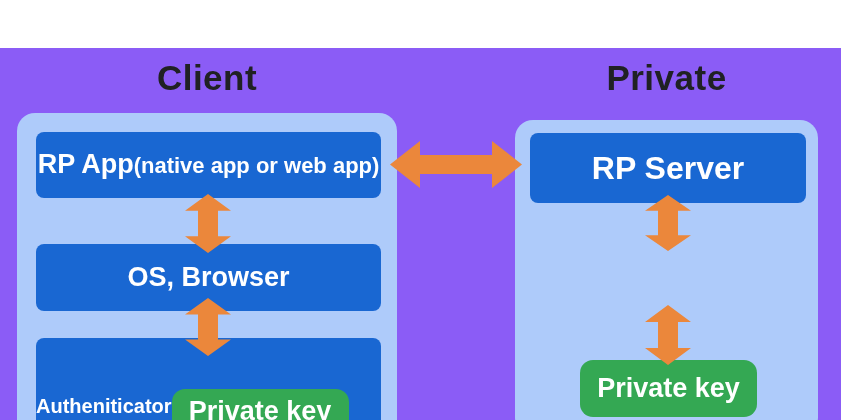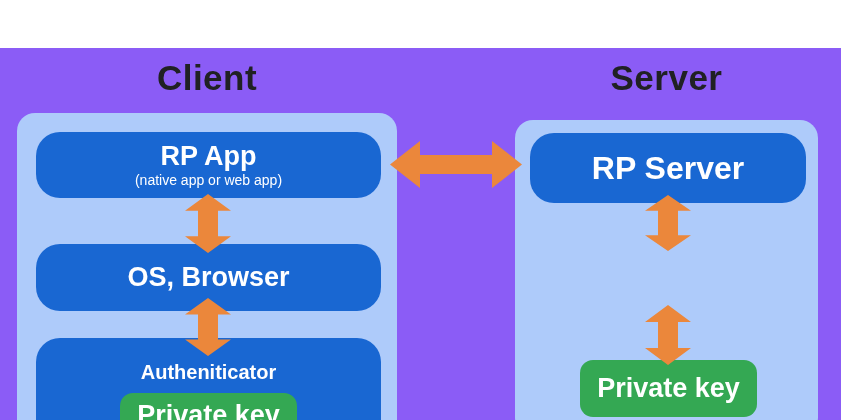--- a/index.html
+++ b/index.html
@@ -34,24 +34,23 @@
     background: #AECBFA;
     border-radius: 18px;
     z-index: 1;
   }
   .client-panel { left: 17px;  top: 65px; width: 380px; height: 350px; }
   .server-panel { left: 515px; top: 72px; width: 303px; height: 316px; }
 
   .box {
     position: absolute;
     background: #1967D2;
-    border-radius: 24px;
+    border-radius: 8px;
     color: #ffffff;
     display: flex;
-    flex-direction: column;
     align-items: center;
     justify-content: center;
     text-align: left;
     z-index: 2;
   }
   .rp-app-box        { left: 36px;  top: 84px;  width: 345px; height: 66px;  }
   .os-browser-box    { left: 36px;  top: 196px; width: 345px; height: 67px;  }
   .authenticator-box { left: 36px;  top: 290px; width: 345px; height: 113px; justify-content: flex-start; padding-top: 23px; box-sizing: border-box; }
   .rp-server-box     { left: 530px; top: 85px;  width: 276px; height: 70px;  }
   .fido-server-box   { left: 530px; top: 198px; width: 276px; height: 67px;  }
@@ -60,22 +59,22 @@
     font-size: 27px;
     font-weight: 600;
     line-height: 1.1;
     color: #ffffff;
   }
   .box-title.small {
     font-size: 20px;
     font-weight: 600;
   }
   .box-subtitle {
-    font-size: 14px;
-    font-weight: 400;
+    font-size: 22px;
+    font-weight: 700;
     color: #ffffff;
     margin-top: 1px;
   }
   .server-box-title {
     font-size: 32px;
     font-weight: 600;
     color: #ffffff;
   }
 
   .key-box {
@@ -105,21 +104,21 @@
   .c-arrow-2{ left: 185px; top: 250px; width: 46px;  height: 58px; }
   .s-arrow-1{ left: 645px; top: 147px; width: 46px;  height: 56px; }
   .s-arrow-2{ left: 645px; top: 257px; width: 46px;  height: 60px; }
 </style>
 </head>
 <body>
 
 <div class="stage">
 
   <div class="col-title client-title">Client</div>
-  <div class="col-title server-title">Server</div>
+  <div class="col-title server-title">Private</div>
 
   <div class="panel client-panel"></div>
   <div class="panel server-panel"></div>
 
   <div class="box rp-app-box">
     <div class="box-title">RP App</div>
     <div class="box-subtitle">(native app or web app)</div>
   </div>
 
   <div class="box os-browser-box">

